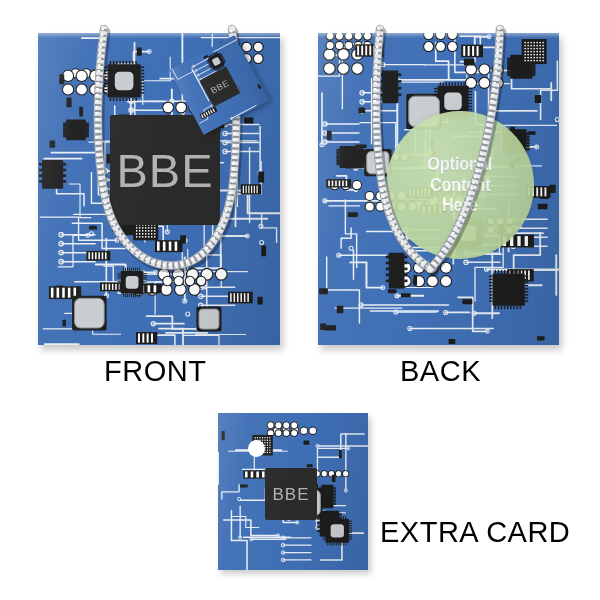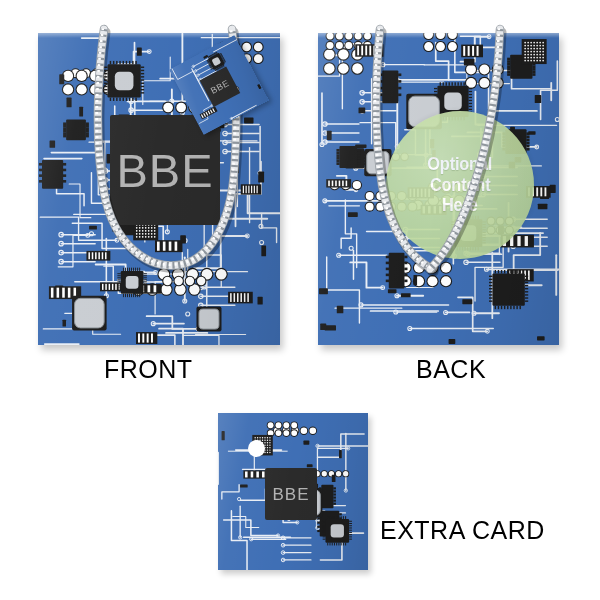--- a/index.html
+++ b/index.html
@@ -108,21 +108,21 @@
   .punch{
     position:absolute;
     background:#ffffff;
     border-radius:50%;
   }
 
   
   .caption{
     position:absolute;
     font-family:"Liberation Sans", sans-serif;
-    font-size:25px;
+    font-size:29px;
     color:#000000;
     letter-spacing:.5px;
     white-space:nowrap;
   }
 </style>
 </head>
 <body>
 
 <div class="stage">
 
@@ -1484,21 +1484,21 @@
           <path d="M 62 -4 C 57 44, 56 104, 64 152 C 72 198, 92 224, 114 236" fill="none" stroke="#ffffff" stroke-width="2.6" stroke-linecap="butt" stroke-dasharray="2.0 4.0" transform="translate(-1.1,-0.7)"></path>
           <path d="M 182 -4 C 180 46, 172 104, 156 152 C 142 196, 126 222, 112 236" fill="none" stroke="rgba(0,0,0,0.28)" stroke-width="9" stroke-linecap="round" transform="translate(2,3)"></path>
           <path d="M 182 -4 C 180 46, 172 104, 156 152 C 142 196, 126 222, 112 236" fill="none" stroke="#9aa0a6" stroke-width="8.5" stroke-linecap="round"></path>
           <path d="M 182 -4 C 180 46, 172 104, 156 152 C 142 196, 126 222, 112 236" fill="none" stroke="#e7e9ec" stroke-width="6.8" stroke-linecap="round"></path>
           <path d="M 182 -4 C 180 46, 172 104, 156 152 C 142 196, 126 222, 112 236" fill="none" stroke="#8f969d" stroke-width="6.8" stroke-linecap="butt" stroke-dasharray="2.2 3.6"></path>
           <path d="M 182 -4 C 180 46, 172 104, 156 152 C 142 196, 126 222, 112 236" fill="none" stroke="#ffffff" stroke-width="2.6" stroke-linecap="butt" stroke-dasharray="2.0 4.0" transform="translate(-1.1,-0.7)"></path>
         </svg>
     </div>
   </div>
 
-  <div class="caption" style="left:400px;top:355px;margin-left:16px;">BACK</div>
+  <div class="caption" style="left:400px;top:355px;">BACK</div>
 
   <div class="card" style="left:218px;top:413px;width:150px;height:157px;">
     <div class="pcb">
       <svg viewBox="0 0 150 157" preserveAspectRatio="none" id="pcb-card">
           <rect x="0" y="0" width="150" height="157" fill="#3f6fb5"></rect>
           <g>
             <line x1="127.841611742042" y1="20.401413150248118" x2="127.841611742042" y2="77.52143809784204" stroke="#e9eef5" stroke-width="1.4365503295408564" stroke-linecap="round"></line>
             <circle cx="127.841611742042" cy="77.52143809784204" r="1.64" fill="none" stroke="#e9eef5" stroke-width="0.902"></circle>
             <path d="M0.13515525497496128 39.42591185239144 V71.26549559294013 H-25.126468534795563 V103.10507933348882" stroke="#e9eef5" stroke-width="1.5639667330682276" fill="none" stroke-linecap="round" stroke-linejoin="round"></path>
             <line x1="98.3891638694331" y1="59.005879011237994" x2="98.3891638694331" y2="114.7813231506897" stroke="#e9eef5" stroke-width="0.9102416601432488" stroke-linecap="round"></line>

